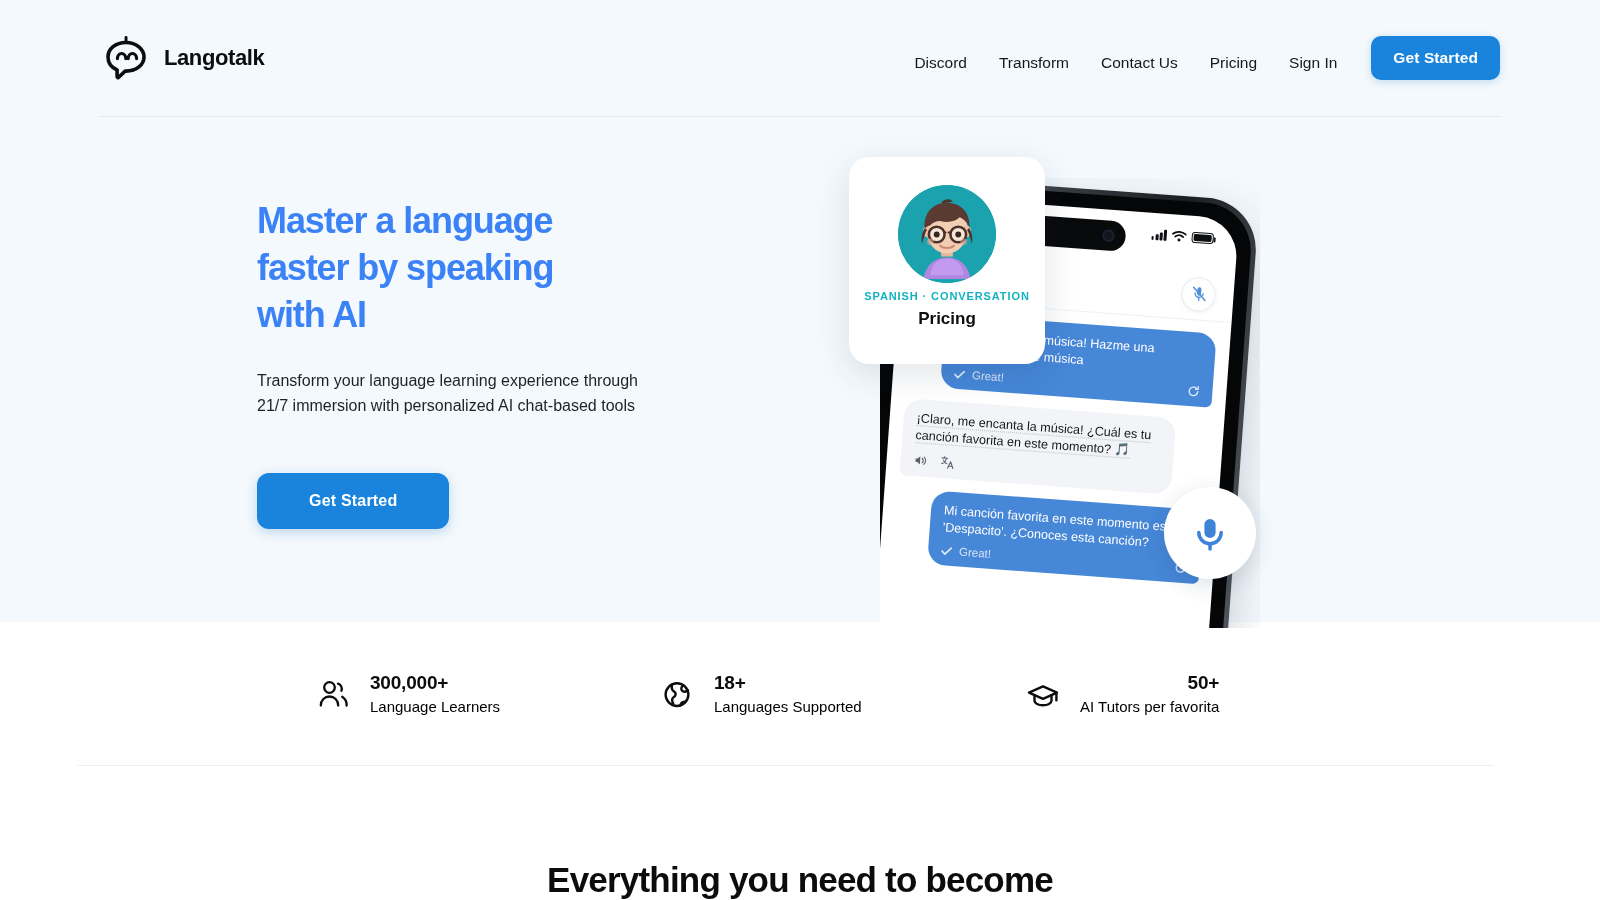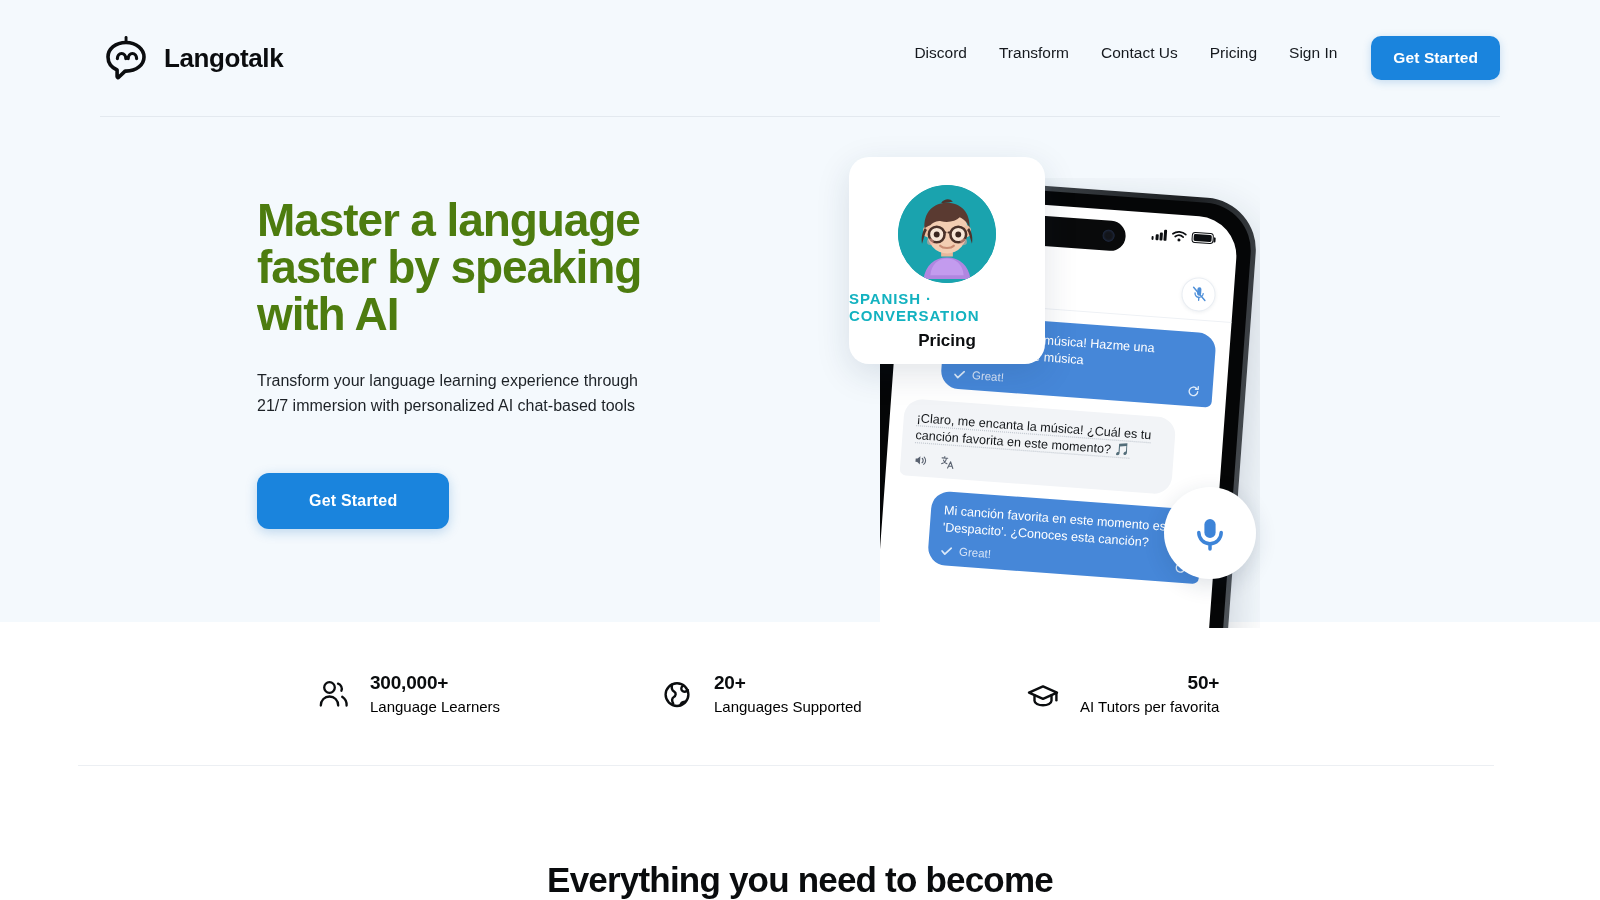--- a/index.html
+++ b/index.html
@@ -27,40 +27,40 @@
     position: absolute; left: 100px; top: 0; width: 1400px; height: 116px;
     display: flex; align-items: center; justify-content: space-between;
   }
   .header-rule {
     position: absolute; left: 100px; top: 116px; width: 1400px; height: 1px;
     background: #e3e9ef;
   }
   .brand { display: flex; align-items: center; gap: 12px; }
   .brand-logo { width: 52px; height: 52px; display: block; }
   .brand-name {
-    font-size: 26px; font-weight: 700; color: #0b0d0f; letter-spacing: -0.4px;
-  }
-  .nav { display: flex; align-items: flex-start; gap: 0px; }
+    font-size: 22px; font-weight: 700; color: #0b0d0f; letter-spacing: -0.4px;
+  }
+  .nav { display: flex; align-items: flex-end; gap: 0px; }
   .nav a {
     font-size: 15.5px; color: #15191e; text-decoration: none;
     padding: 8px 16px; white-space: nowrap;
   }
   .btn-primary {
     background: #1a84dd; color: #ffffff; border: none; border-radius: 10px;
     font-family: "Liberation Sans", sans-serif;
     font-size: 15.5px; font-weight: 700; letter-spacing: 0.1px;
     padding: 13px 22px; margin-left: 18px; cursor: pointer;
     box-shadow: 0 2px 8px rgba(20,110,190,0.22);
   }
 
   
   .hero-copy { position: absolute; left: 257px; top: 197px; width: 470px; }
   .hero-title {
-    font-size: 46px; line-height: 47px; font-weight: 700;
-    color: #4d7c0f; letter-spacing: -1.1px;
+    font-size: 36px; line-height: 47px; font-weight: 700;
+    color: #3b82f6; letter-spacing: -1.1px;
   }
   .hero-sub {
     margin-top: 30px;
     font-size: 16px; line-height: 25px; color: #1d2227; max-width: 420px;
   }
   .hero-cta {
     margin-top: 55px;
     background: #1a84dd; color: #fff; border: none; border-radius: 12px;
     font-family: "Liberation Sans", sans-serif;
     font-size: 16px; font-weight: 700; letter-spacing: 0.2px;
@@ -180,21 +180,21 @@
     position: absolute; left: 849px; top: 157px;
     width: 196px; height: 207px;
     background: #ffffff; border-radius: 20px;
     box-shadow: 0 10px 34px rgba(25,45,75,0.13);
     z-index: 35;
     display: flex; flex-direction: column; align-items: center;
     padding-top: 28px;
   }
   .avatar { width: 98px; height: 98px; border-radius: 50%; overflow: hidden; background: #1aa3ae; }
   .avatar-meta {
-    margin-top: 7px; font-size: 15px; font-weight: 700; letter-spacing: 0.9px;
+    margin-top: 7px; font-size: 11px; font-weight: 700; letter-spacing: 0.9px;
     color: #13b2c0;
   }
   .avatar-name { margin-top: 7px; font-size: 17px; font-weight: 700; color: #0b0d0f; }
 
   
   .stats {
     position: absolute; left: 0; top: 660px; width: 1388px; height: 80px;
   }
   .stat { position: absolute; display: flex; align-items: center; gap: 20px; }
   .stat-icon { width: 34px; height: 34px; flex: none; color: #0b0d0f; }
@@ -408,21 +408,21 @@
     </div>
 
     <div class="stat" style="left:660px; top:12px;">
       <svg class="stat-icon" viewBox="0 0 34 34">
         <circle cx="17" cy="17.6" r="11.4" fill="none" stroke="#0b0d0f" stroke-width="2.4"></circle>
         <path d="M12.2 7.4c-1 3.4-.2 6 2 7.2 2.4 1.3 1.6 4.4-.4 5.4-2 1-2.2 4-.6 6.4" fill="none" stroke="#0b0d0f" stroke-width="2.4" stroke-linecap="round"></path>
         <path d="M22.5 9.2c-1.6 1.4-1.6 3.6 0 4.7 1.8 1.2 4 .7 5.4-.7" fill="none" stroke="#0b0d0f" stroke-width="2.4" stroke-linecap="round"></path>
         <path d="M20.4 28.2c.5-2.3 2.2-3.4 4.3-3.6" fill="none" stroke="#0b0d0f" stroke-width="2.4" stroke-linecap="round"></path>
       </svg>
       <div>
-        <div class="stat-value">20+</div>
+        <div class="stat-value">18+</div>
         <div class="stat-label">Languages Supported</div>
       </div>
     </div>
 
     <div class="stat" style="left:1026px; top:12px;text-align:right;">
       <svg class="stat-icon" viewBox="0 0 34 34">
         <path d="M17 9.4 31 15.6 17 21.8 3 15.6z" fill="none" stroke="#0b0d0f" stroke-width="2.4" stroke-linejoin="round"></path>
         <path d="M8.5 18.2v5.6c0 2.5 3.8 4.5 8.5 4.5s8.5-2 8.5-4.5v-5.6" fill="none" stroke="#0b0d0f" stroke-width="2.4" stroke-linecap="round" stroke-linejoin="round"></path>
         <path d="M30.4 15.9v7.3" fill="none" stroke="#0b0d0f" stroke-width="2.4" stroke-linecap="round"></path>
       </svg>

